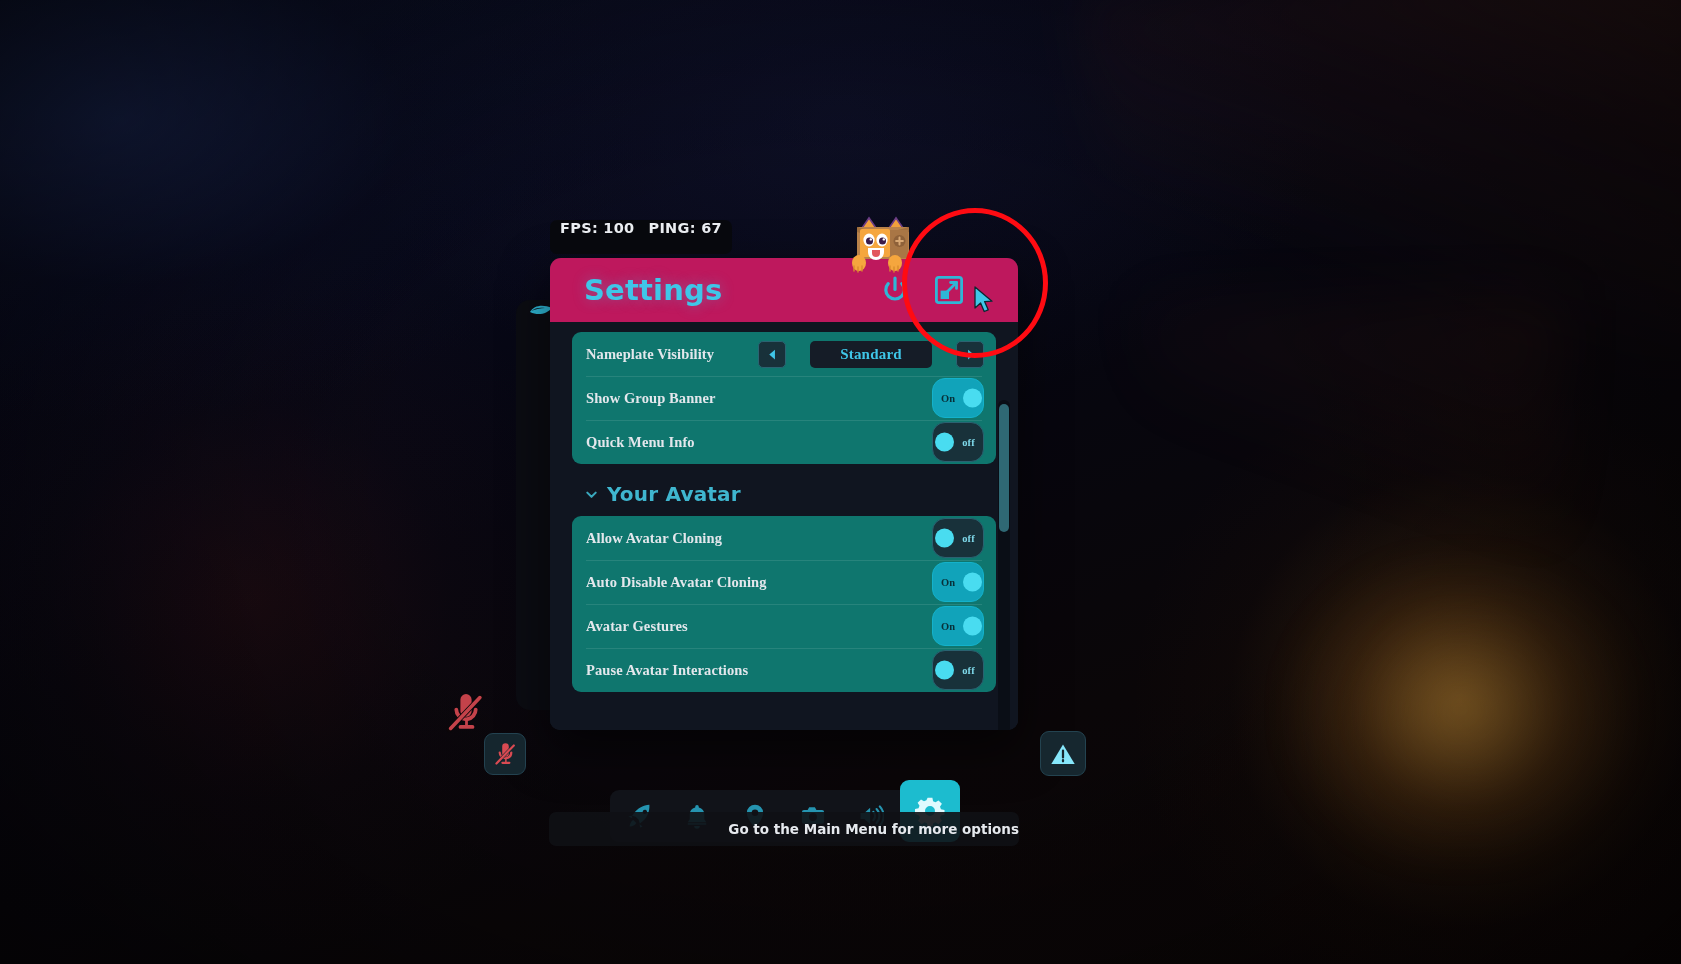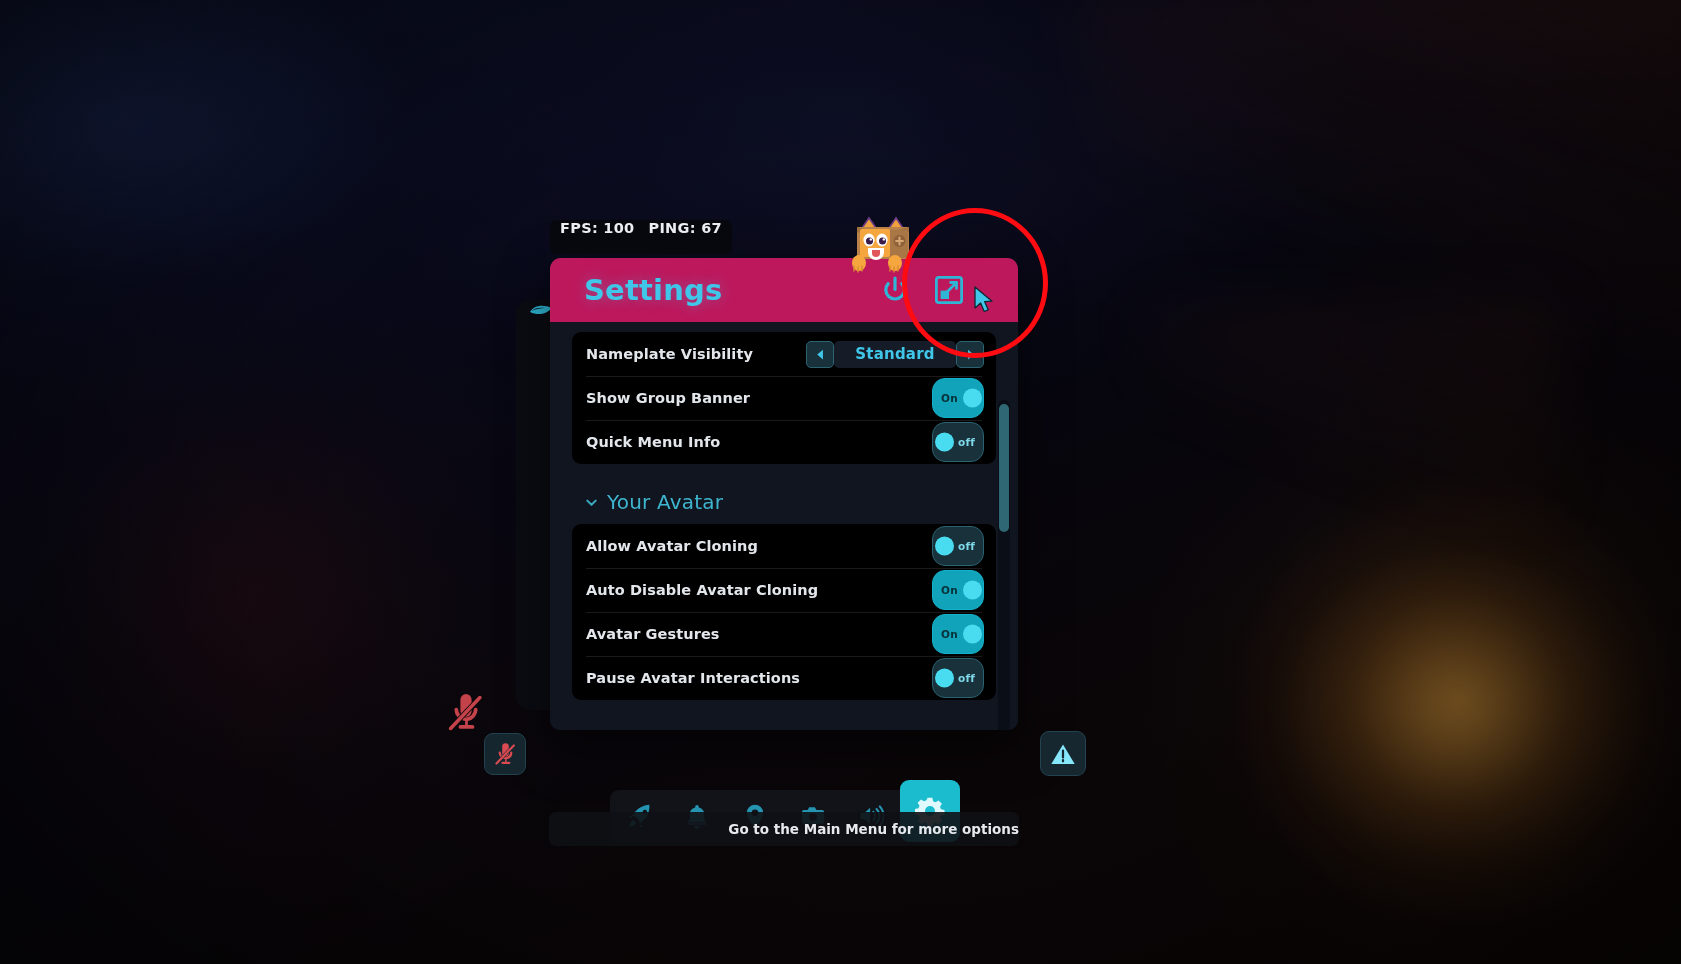--- a/index.html
+++ b/index.html
@@ -118,24 +118,25 @@
 
   .panel-body {
     position: relative;
     height: 408px;
     background: #101520;
     padding: 10px 22px 0 22px;
     overflow: hidden;
   }
 
   .group {
-    background: #000000;
+    background: #0f766e;
     border-radius: 9px;
     overflow: hidden;
-    margin-bottom: 18px;
+    margin-bottom: 10px;
+    font-family: Liberation Serif, serif;
   }
   .row {
     position: relative;
     height: 44px;
     display: flex;
     align-items: center;
     padding: 0 12px 0 14px;
   }
   .row + .row::before {
     content: "";
@@ -145,21 +146,21 @@
     background: rgba(255,255,255,0.10);
   }
   .row-label {
     color: #e3e7ec;
     font-size: 14.5px;
     font-weight: bold;
     letter-spacing: 0.1px;
   }
   .row-ctl {
     margin-left: auto;
-    display: flex; align-items: flex-start; gap: 0; padding-left: 8px;
+    display: flex; align-items: flex-start; gap: 24px; padding-left: 8px;
   }
 
   
   .arrow-btn {
     width: 28px; height: 27px;
     background: #18313a;
     border: 1px solid #2b6372;
     border-radius: 5px;
     display: flex; align-items: center; justify-content: center;
     color: #3fc6e8;
@@ -216,21 +217,21 @@
   .section-head {
     display: flex;
     align-items: center;
     gap: 8px;
     padding: 8px 0 10px 12px;
   }
   .section-chevron { color: #3aa8bd; display: flex; }
   .section-title {
     color: #3fb6cf;
     font-size: 20px;
-    font-weight: normal;
+    font-weight: bold;
     letter-spacing: 0.2px;
   }
 
   
   .scrollbar {
     position: absolute;
     right: 8px; top: 78px;
     width: 12px; height: 380px;
     background: #0a0e16;
     border-radius: 7px;

